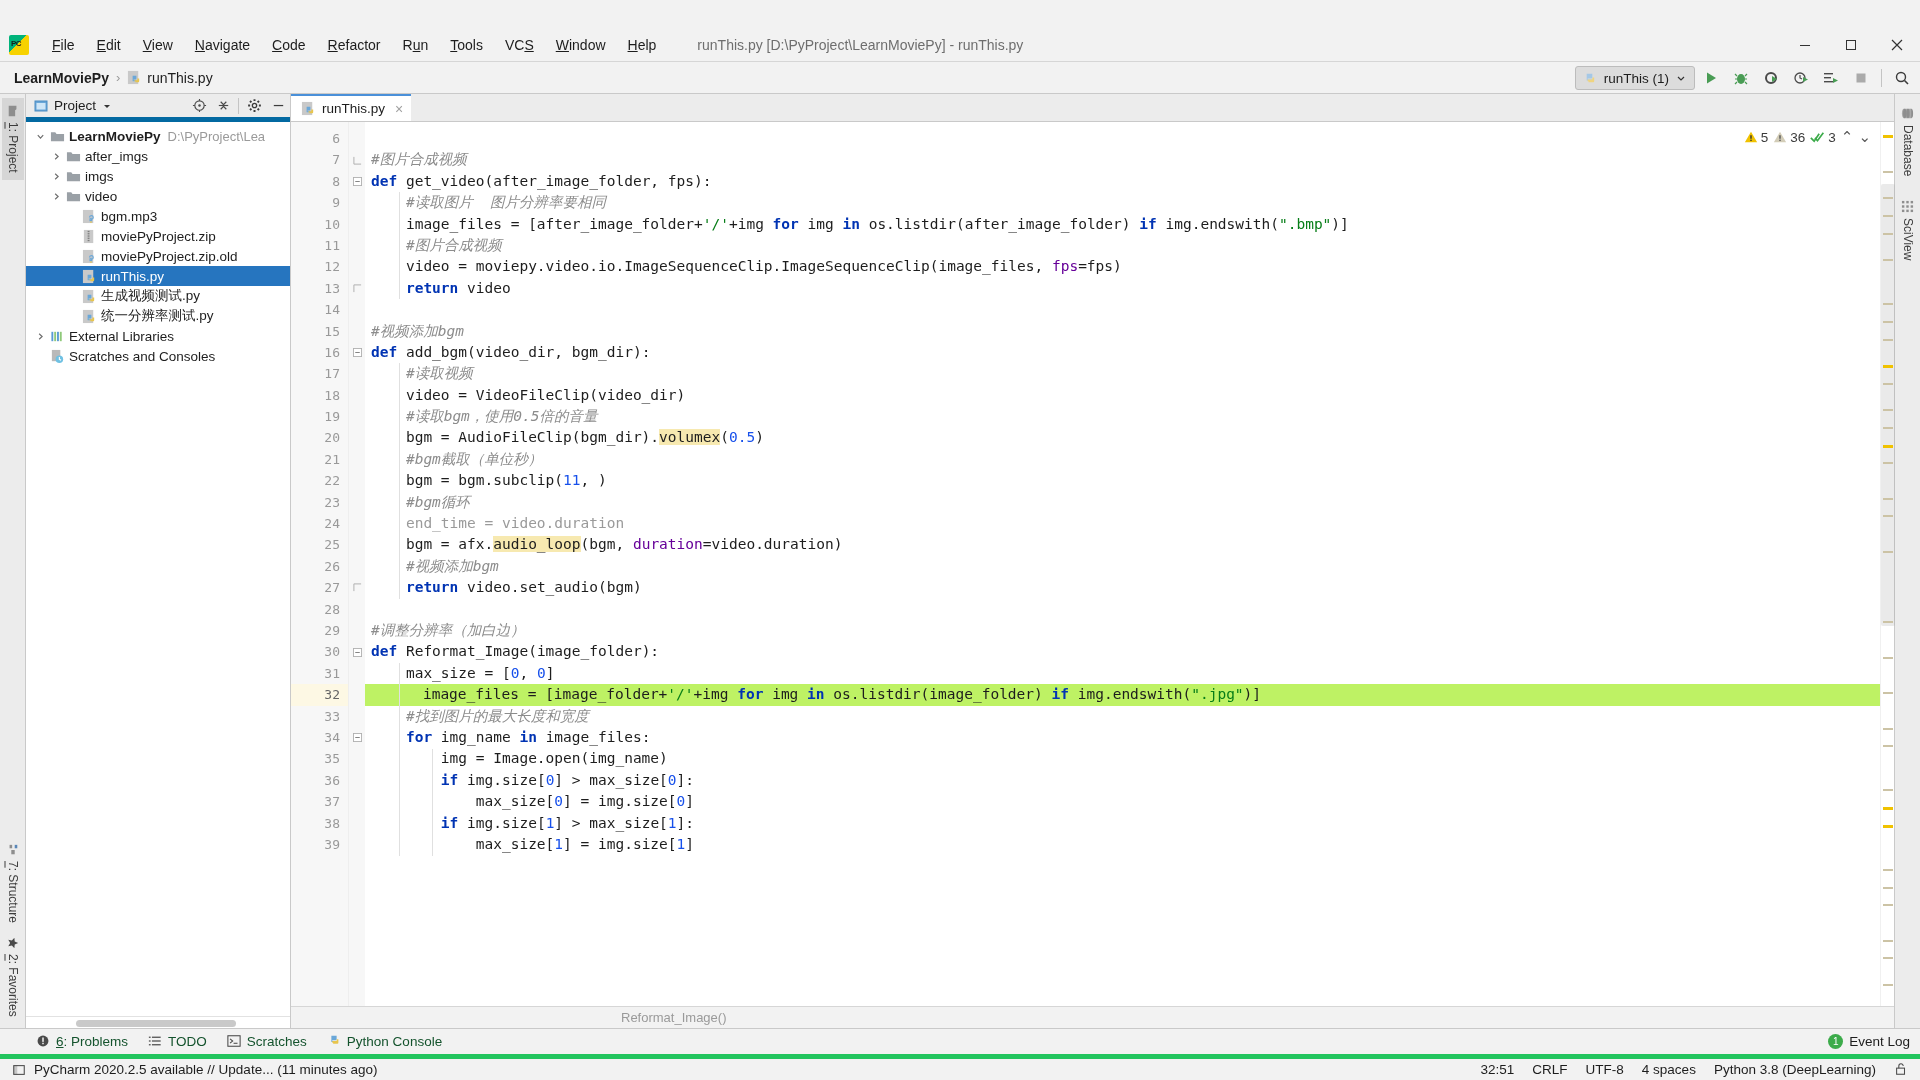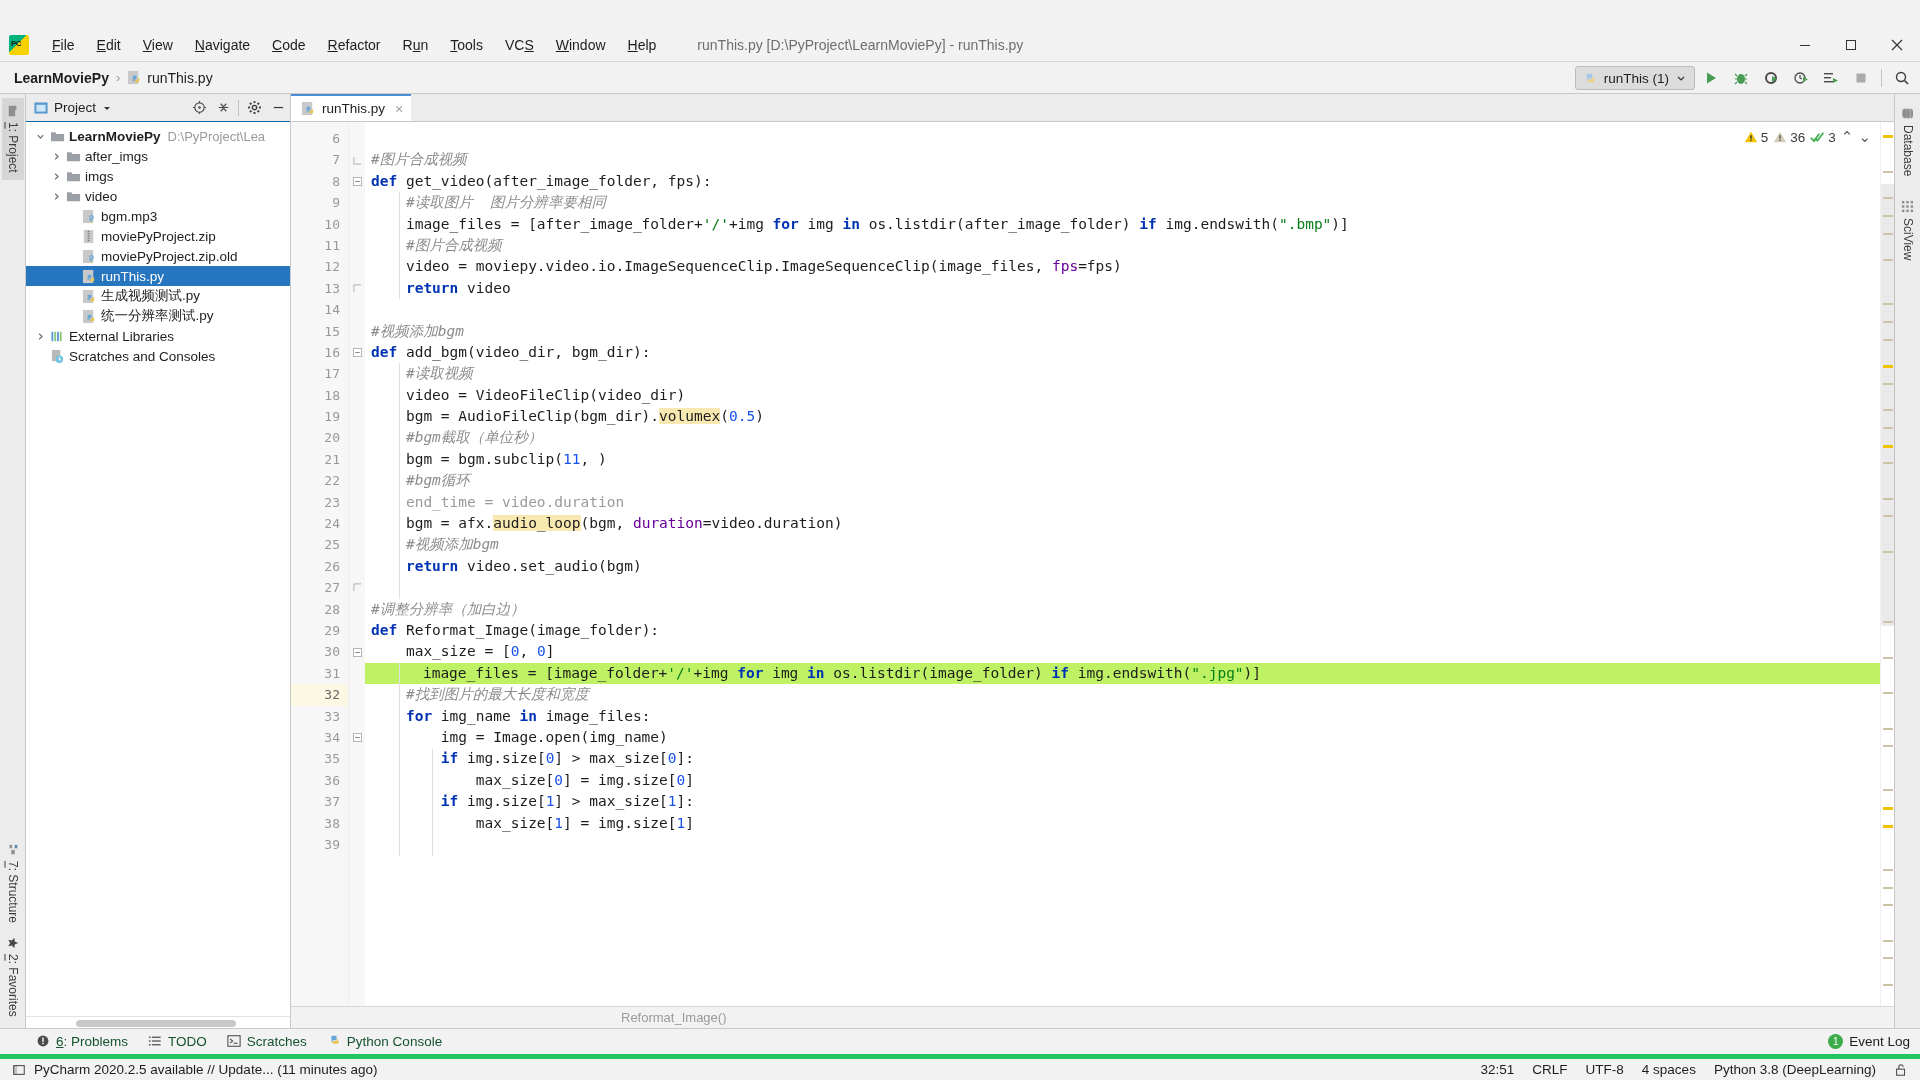--- a/index.html
+++ b/index.html
@@ -83,21 +83,21 @@
   .vtab svg { transform: rotate(90deg); flex: none; }
   .lstrip-top, .lstrip-bot { display: flex; flex-direction: column; align-items: center; }
 
   
   .project {
     width: 265px; min-width: 265px; background: #ffffff;
     border-right: 1px solid #c9c9c9; display: flex; flex-direction: column;
   }
   .proj-head {
     height: 28px; min-height: 28px; background: #ececec;
-    display: flex; align-items: center; border-bottom: 1px solid #0369a1;
+    display: flex; align-items: center; border-bottom: 5px solid #0369a1;
     padding-left: 8px;
   }
   .proj-head .ttl { display: flex; align-items: center; gap: 6px; font-size: 13.5px; }
   .proj-head .spacer { flex: 1; }
   .ph-btn { width: 24px; height: 24px; display: flex; align-items: center; justify-content: center; }
   .ph-sep { width: 1px; height: 16px; background: #c4c4c4; margin: 0 3px; }
   .tree { flex: 1; overflow: hidden; padding-top: 4px; font-size: 13.5px; }
   .trow { height: 20px; display: flex; align-items: center; white-space: nowrap; padding-left: 6px; }
   .trow.sel { background: #2675bf; color: #ffffff; }
   .tarrow { width: 16px; display: flex; align-items: center; justify-content: center; flex: none; }
@@ -198,21 +198,21 @@
   .badge-green {
     width: 15px; height: 15px; border-radius: 50%; background: #3cab4a;
     color: #fff; font-size: 10px; display: flex; align-items: center; justify-content: center;
   }
   .statusbar {
     height: 19px; min-height: 26px; background: #f2f2f2;
     border-top: 5px solid #22c55e; display: flex; align-items: center;
     position: relative; font-size: 13.5px; color: #1d1d1d;
   }
   .sb-left { display: flex; align-items: center; gap: 8px; padding-left: 12px; }
-  .sb-right { position: absolute; right: 12px; display: flex; align-items: center; gap: 18px; }
+  .sb-right { position: absolute; right: 12px; display: flex; gap: 18px; }
   .sb-right span { white-space: nowrap; }
   svg { display: block; }
 </style>
 </head>
 <body>
 
 <div class="app">
 
   <div class="menubar">
     <div class="pc-logo"></div>
@@ -705,20 +705,21 @@
             <div class="cl"><span class="cm">    #读取图片  图片分辨率要相同</span></div>
             <div class="cl"><span class="pl">    image_files = [after_image_folder+</span><span class="s">'/'</span><span class="pl">+img </span><span class="k">for</span><span class="pl"> img </span><span class="k">in</span><span class="pl"> os.listdir(after_image_folder) </span><span class="k">if</span><span class="pl"> img.endswith(</span><span class="s">".bmp"</span><span class="pl">)]</span></div>
             <div class="cl"><span class="cm">    #图片合成视频</span></div>
             <div class="cl"><span class="pl">    video = moviepy.video.io.ImageSequenceClip.ImageSequenceClip(image_files, </span><span class="kw">fps</span><span class="pl">=fps)</span></div>
             <div class="cl"><span class="pl">    </span><span class="k">return</span><span class="pl"> video</span></div>
             <div class="cl">&nbsp;</div>
             <div class="cl"><span class="cm">#视频添加bgm</span></div>
             <div class="cl"><span class="k">def</span><span class="pl"> add_bgm(video_dir, bgm_dir):</span></div>
             <div class="cl"><span class="cm">    #读取视频</span></div>
             <div class="cl"><span class="pl">    video = VideoFileClip(video_dir)</span></div>
+            <div class="cl"><span class="cm">    #读取bgm，使用0.5倍的音量</span></div>
             <div class="cl"><span class="pl">    bgm = AudioFileClip(bgm_dir).</span><span class="hi">volumex</span><span class="pl">(</span><span class="n">0.5</span><span class="pl">)</span></div>
             <div class="cl"><span class="cm">    #bgm截取（单位秒）</span></div>
             <div class="cl"><span class="pl">    bgm = bgm.subclip(</span><span class="n">11</span><span class="pl">, )</span></div>
             <div class="cl"><span class="cm">    #bgm循环</span></div>
             <div class="cl"><span class="" style="color:#9a9a9a">    end_time = video.duration</span></div>
             <div class="cl"><span class="pl">    bgm = afx.</span><span class="hi">audio_loop</span><span class="pl">(bgm, </span><span class="kw">duration</span><span class="pl">=video.duration)</span></div>
             <div class="cl"><span class="cm">    #视频添加bgm</span></div>
             <div class="cl"><span class="pl">    </span><span class="k">return</span><span class="pl"> video.set_audio(bgm)</span></div>
             <div class="cl">&nbsp;</div>
             <div class="cl"><span class="cm">#调整分辨率（加白边）</span></div>

